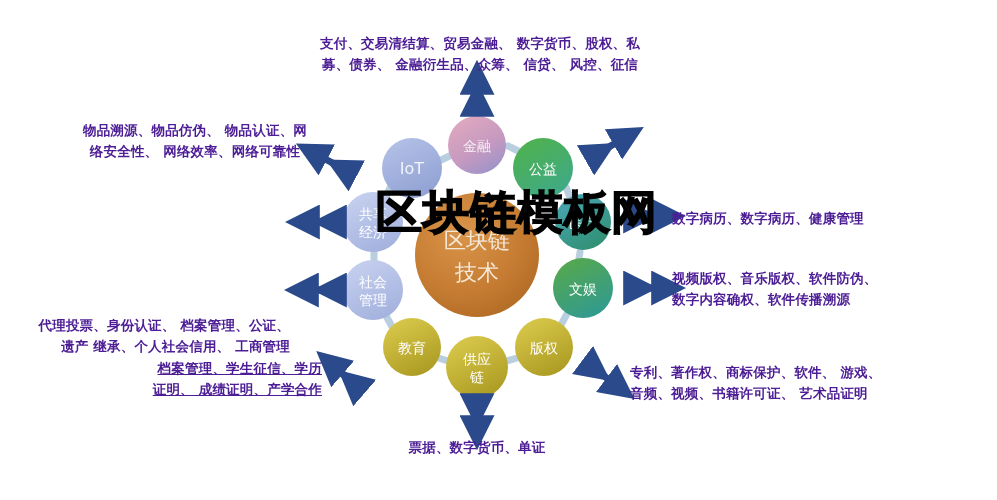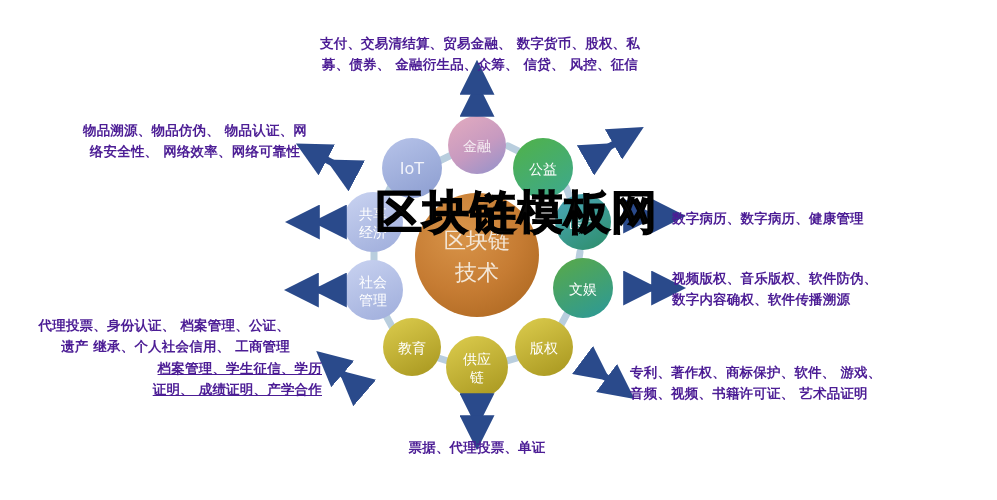--- a/index.html
+++ b/index.html
@@ -167,16 +167,16 @@
 
   <div class="cap left" style="left:672px;top:268px;width:300px;">视频版权、音乐版权、软件防伪、
 数字内容确权、软件传播溯源</div>
 
   <div class="cap right" style="left:110px;top:358px;width:212px;text-decoration:underline;">档案管理、学生征信、学历
 证明、 成绩证明、产学合作</div>
 
   <div class="cap left" style="left:622px;top:362px;width:320px;margin-left:8px;">专利、著作权、商标保护、软件、 游戏、
 音频、视频、书籍许可证、 艺术品证明</div>
 
-  <div class="cap center" style="left:357px;top:437px;width:240px;">票据、代理投票、单证</div>
+  <div class="cap center" style="left:357px;top:437px;width:240px;">票据、数字货币、单证</div>
 
   <div class="watermark">区块链模板网</div>
 </div>
 
 </body></html>

